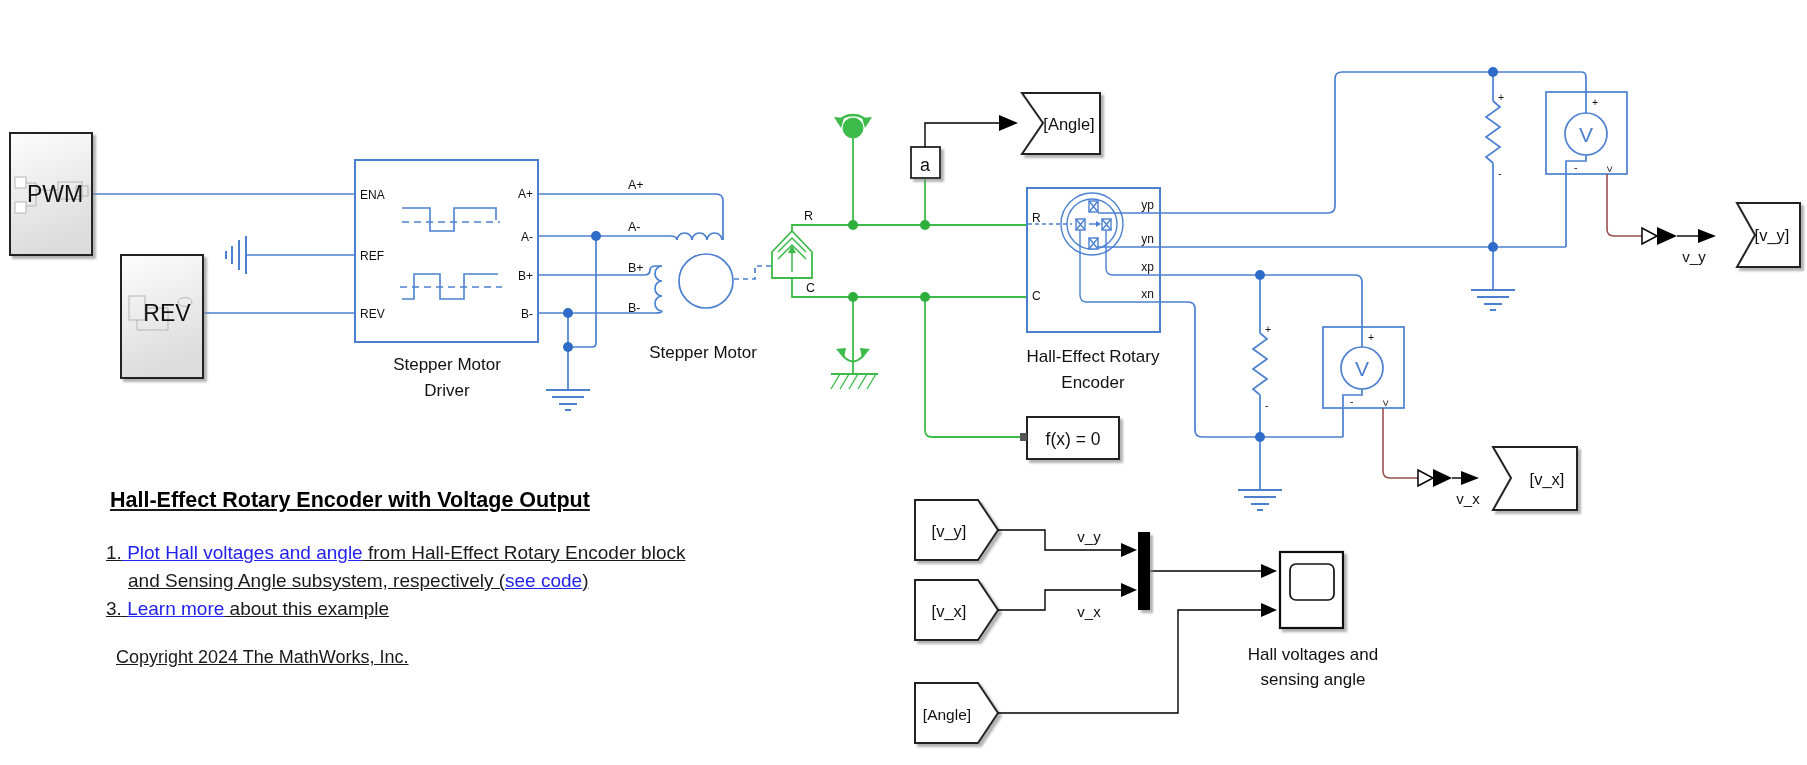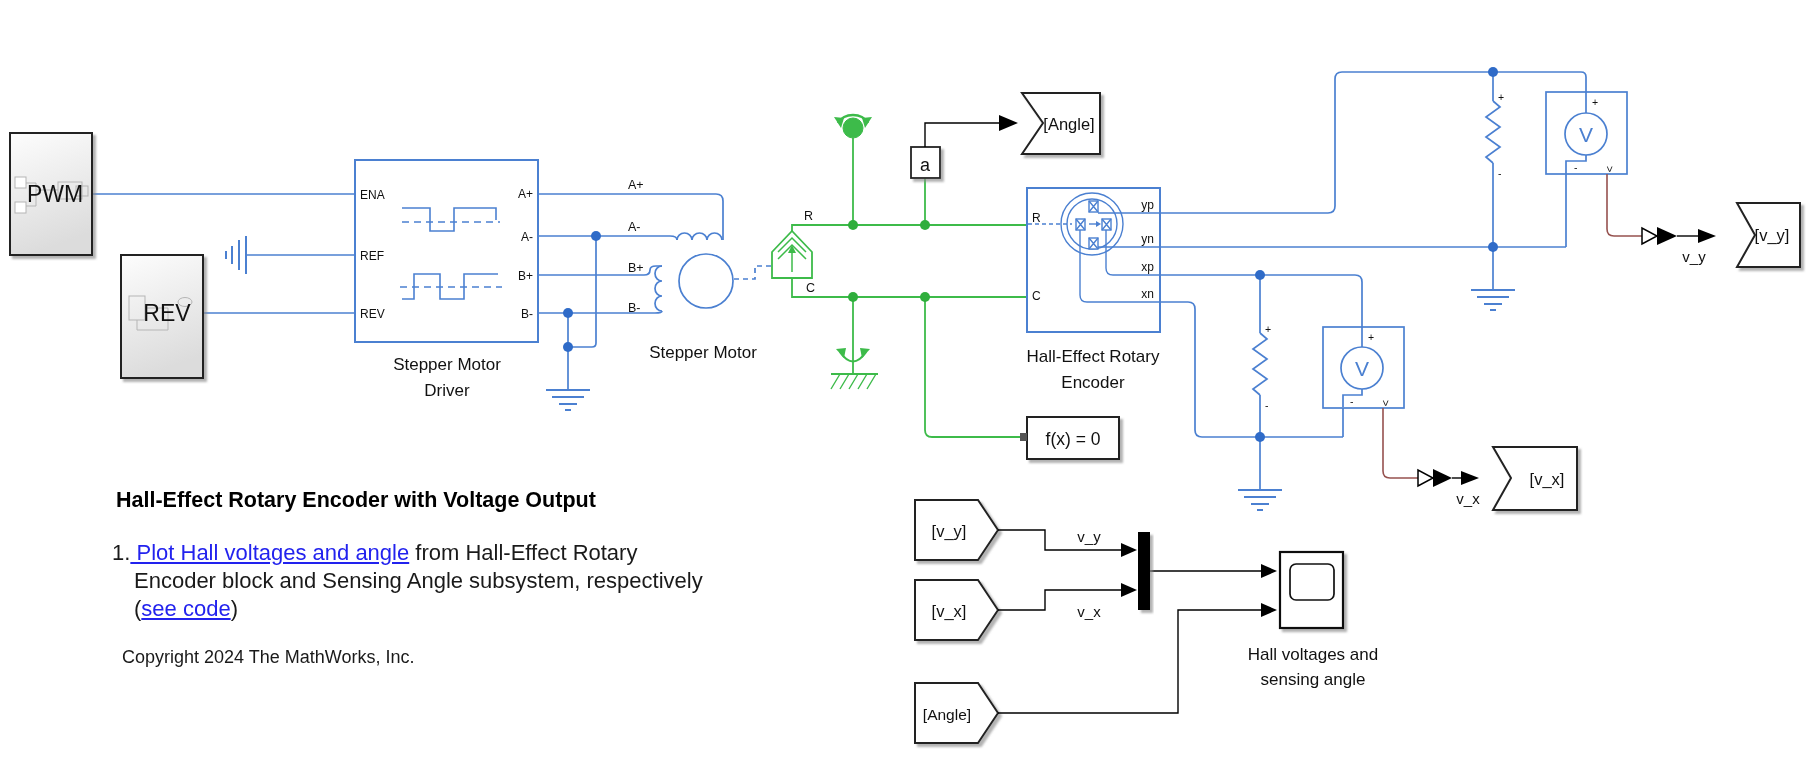--- a/index.html
+++ b/index.html
@@ -7,23 +7,23 @@
   #canvas{position:relative;width:1807px;height:765px;background:#fff;}
   svg{position:absolute;left:0;top:0;}
   svg text{font-family:"Liberation Sans", sans-serif;fill:#111;}
   .blockname{font-size:17px;}
   .portlbl{font-size:12px;}
   .wirelbl{font-size:12.5px;}
   .siglbl{font-size:15px;}
   .taglbl{font-size:16.5px;}
   .tiny{font-size:10.5px;}
   .vsym{font-size:21px;fill:#4b80d1;}
-  .note{position:absolute;left:112px;top:487px;width:612px;color:#1a1a1a;}
+  .note{position:absolute;left:106px;top:487px;width:612px;color:#1a1a1a;text-decoration:underline;}
   .note h1{font-size:21.5px;line-height:26px;margin:0 0 26px 4px;color:#000;font-weight:bold;}
-  .note .items{font-size:22px;line-height:28px;}
+  .note .items{font-size:19px;line-height:28px;}
   .note .item{padding-left:22px;text-indent:-22px;}
   .note a{color:#2222ee;text-decoration:underline;cursor:pointer;}
   .note .copyright{font-size:18px;margin:24px 0 0 10px;}
 </style>
 </head>
 <body>
 
 <div id="canvas">
 <svg width="1807" height="765" viewBox="0 0 1807 765">
   <defs>
@@ -325,16 +325,17 @@
     <rect x="1290" y="564" width="44" height="36" rx="6" fill="#fff" stroke="#111" stroke-width="1.7"></rect>
   </g>
   <text class="blockname" x="1313" y="660" text-anchor="middle">Hall voltages and</text>
   <text class="blockname" x="1313" y="685" text-anchor="middle">sensing angle</text>
 </svg>
 
 <div class="note">
   <h1>Hall-Effect Rotary Encoder with Voltage Output</h1>
   <div class="items">
     <div class="item"><span>1.</span><a> Plot Hall voltages and angle</a><span> from Hall-Effect Rotary Encoder block and Sensing Angle subsystem, respectively (</span><a>see code</a><span>)</span></div>
+    <div class="item"><span>3.</span> <a>Learn more</a><span> about this example</span></div>
   </div>
   <div class="copyright">Copyright 2024 The MathWorks, Inc.</div>
 </div>
 </div>
 
 </body></html>

